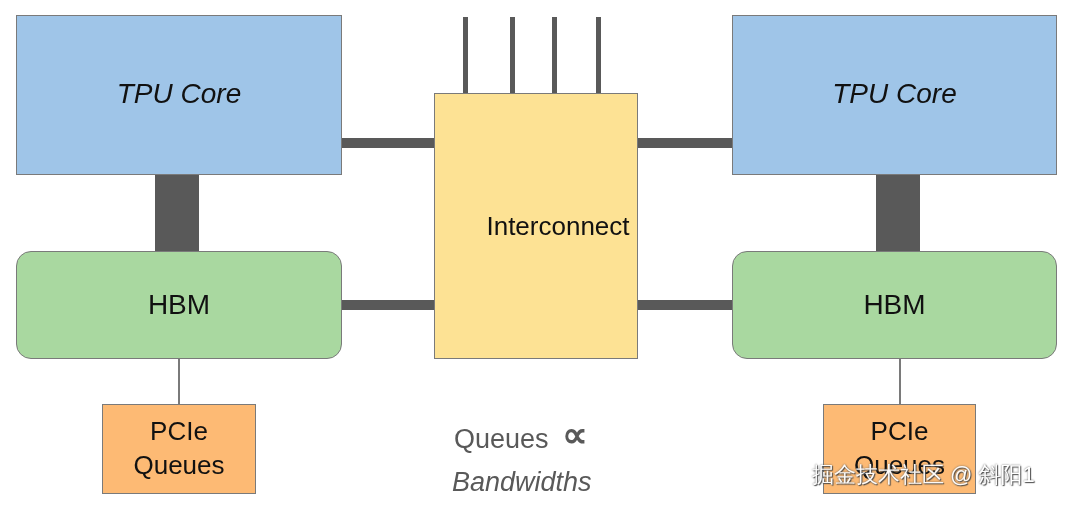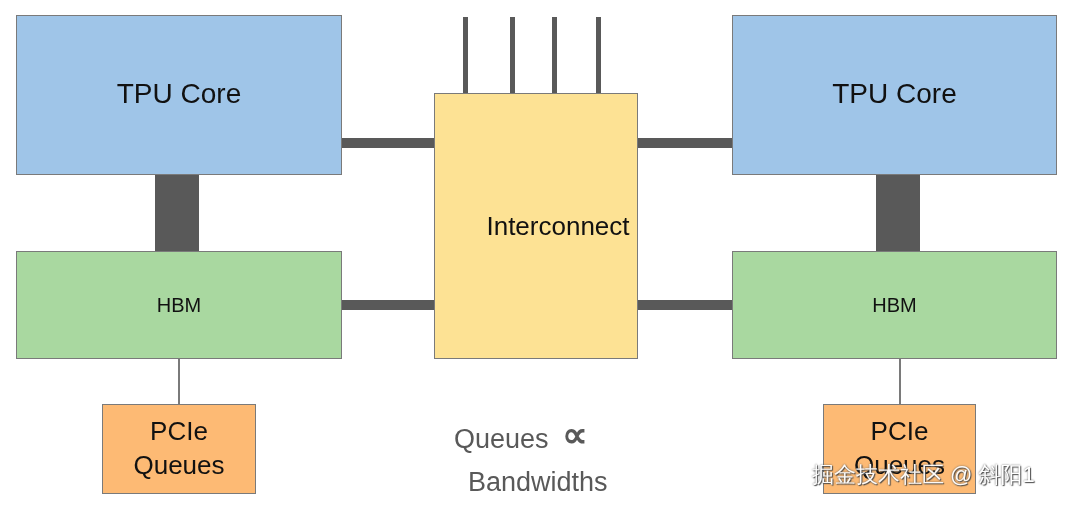--- a/index.html
+++ b/index.html
@@ -1,22 +1,22 @@
 <!DOCTYPE html>
 <html><head>
 <meta charset="utf-8">
 <style>
   html, body { margin: 0; padding: 0; background: #ffffff; }
   body { width: 1080px; height: 505px; position: relative; overflow: hidden;
          font-family: "Liberation Sans", sans-serif; }
   .box { position: absolute; box-sizing: border-box; border: 1.5px solid #7a7a7a;
          display: flex; align-items: center; justify-content: center; text-align: center;
          color: #111; }
-  .tpu { background: #9fc5e8; font-size: 28px; }
-  .hbm { background: #a9d8a0; font-size: 20px; }
+  .tpu { background: #9fc5e8; font-size: 28px; font-style: italic; }
+  .hbm { background: #a9d8a0; font-size: 28px; border-radius: 15px; }
   .pcie { background: #fdba74; font-size: 26px; line-height: 1.3; }
   .router { background: #fde294; font-size: 26px; line-height: 1.4; padding-left: 44px; }
   .bar { position: absolute; background: #595959; }
   .thin { position: absolute; background: #7a7a7a; }
   .caption { position: absolute; color: #595959; font-size: 27px; }
   .watermark { position: absolute; color: #ffffff; font-size: 22px;
                text-shadow: 0 0 2px #555, 1px 1px 1px #444; opacity: 0.95; }
 </style>
 </head>
 <body>
@@ -65,15 +65,15 @@
 </div>
 <div class="box pcie" style="left:823px;top:404px;width:153px;height:90px;">
   <div>
     <div>PCIe</div>
     <div>Queues</div>
   </div>
 </div>
 
 <div class="caption" style="left:454px;top:424px;">Queues</div>
 <div class="caption" style="left:562px;top:414px;font-size:36px;font-weight:bold;color:#595959;">∝</div>
-<div class="caption" style="left:468px;top:467px;">Bandwidths</div>
+<div class="caption" style="left:452px;top:467px;font-style:italic;">Bandwidths</div>
 
 <div class="watermark" style="left:812px;top:460px;">掘金技术社区 @ 斜阳1</div>
 
 </body></html>

